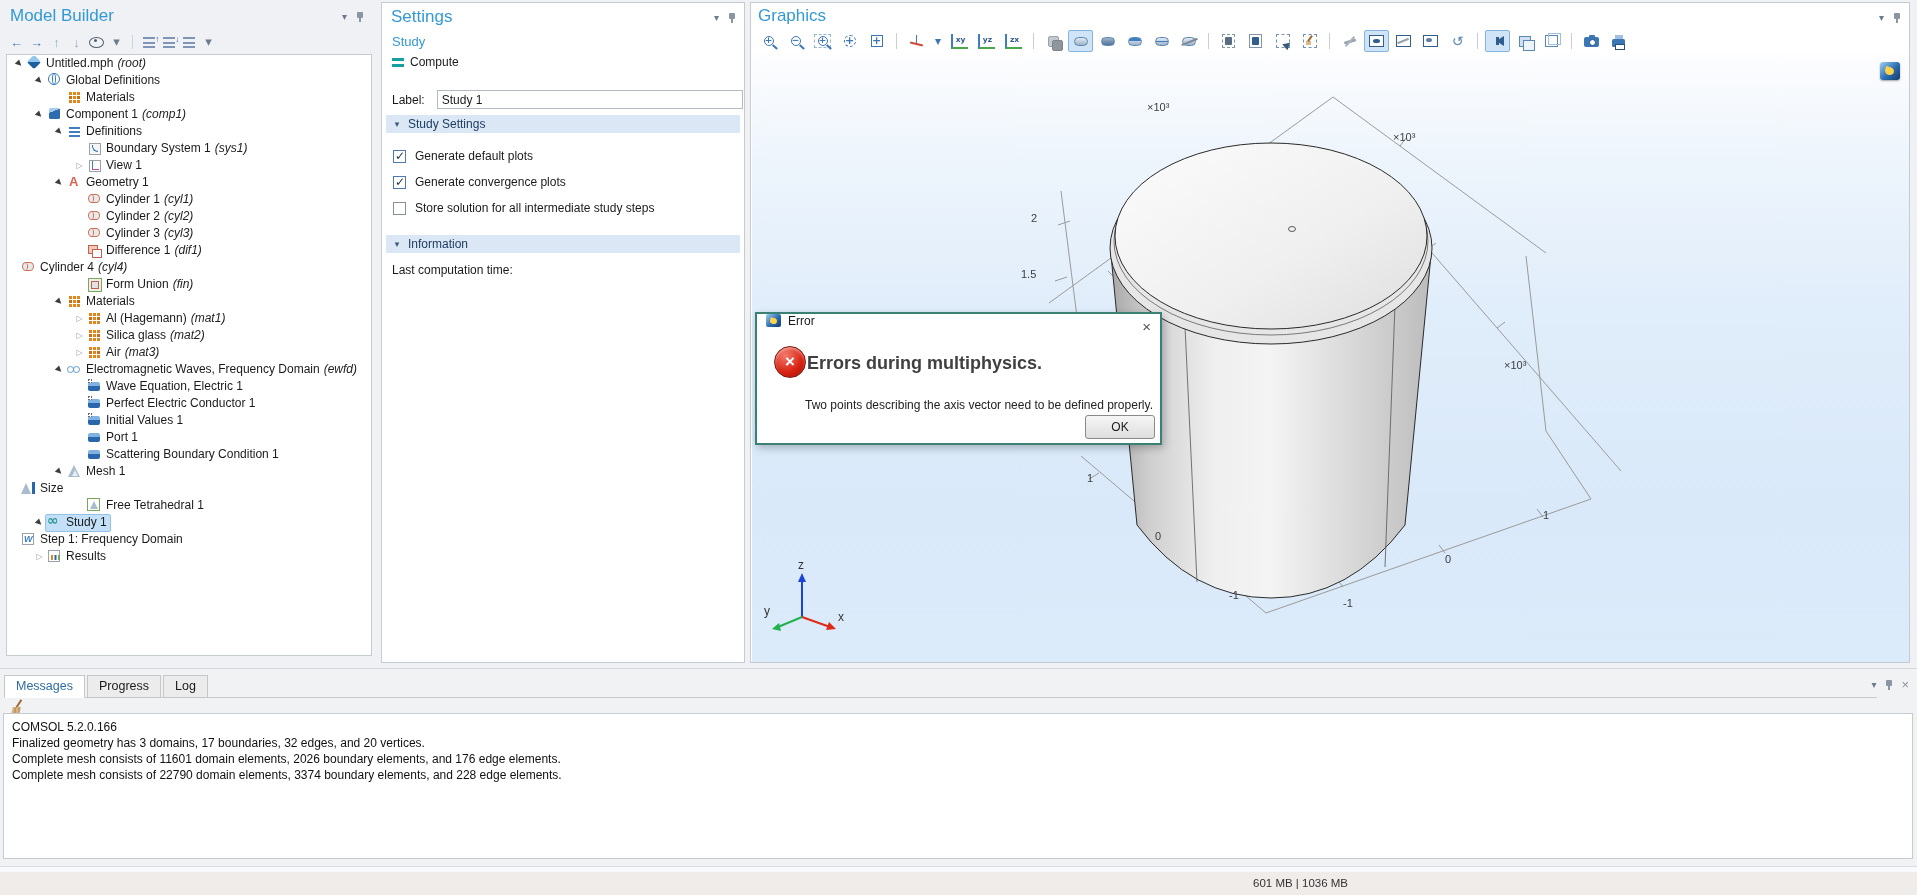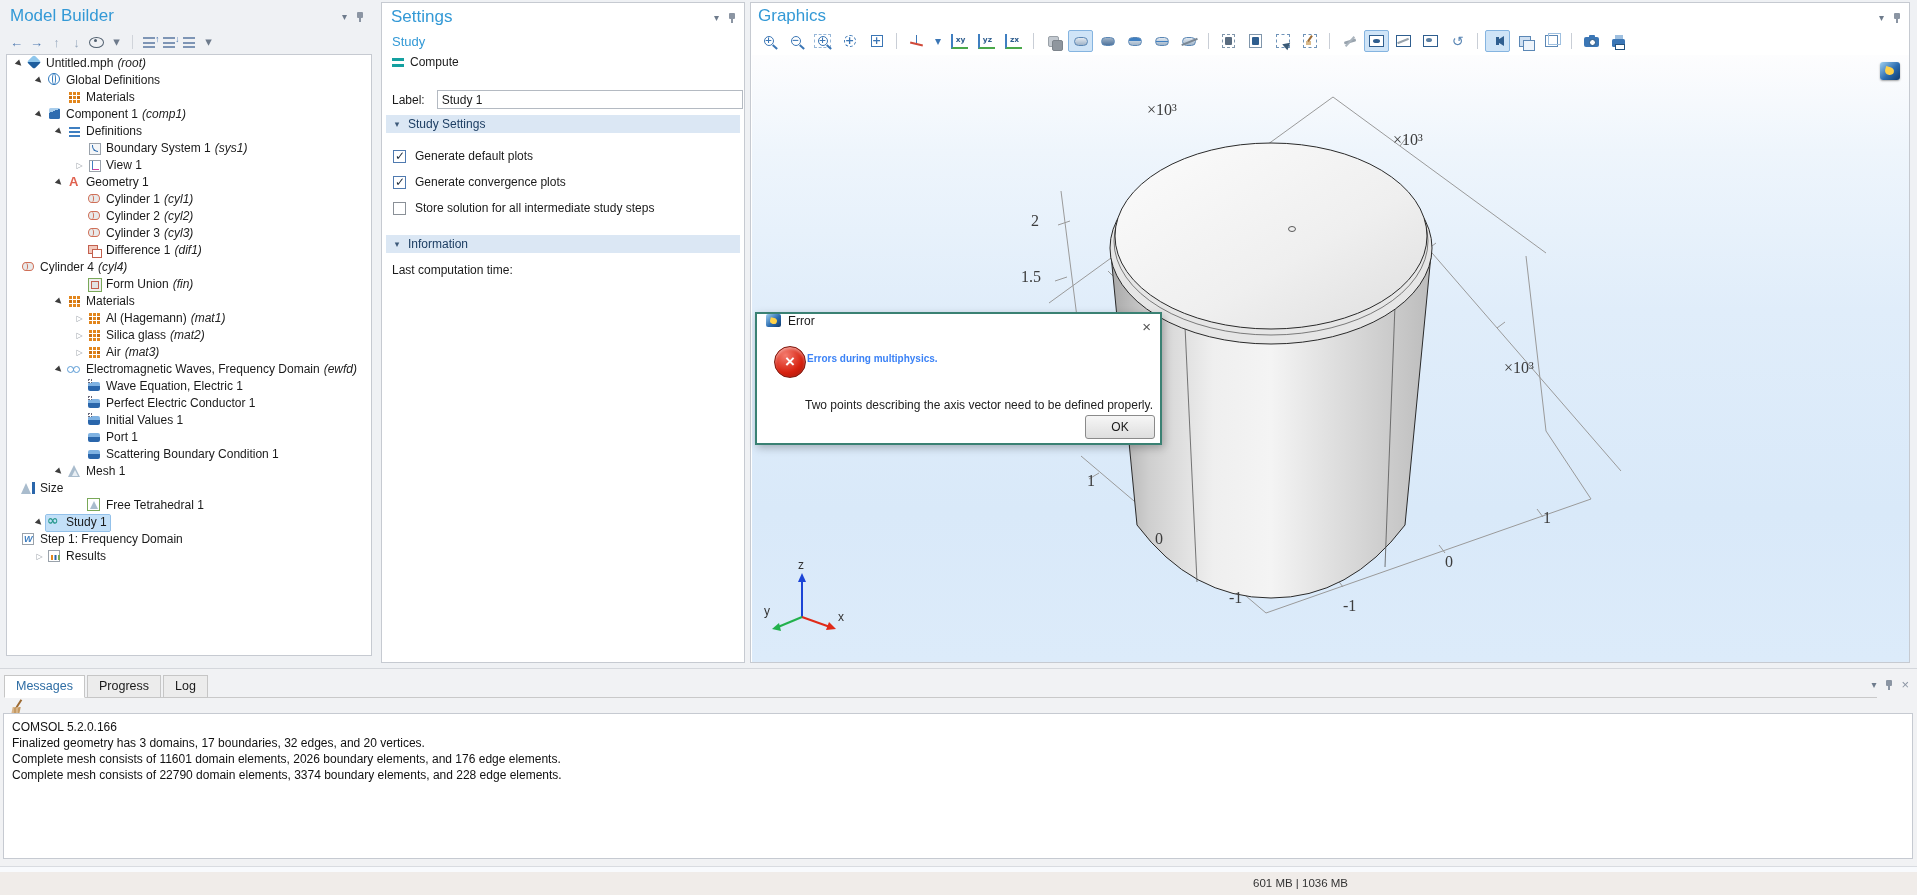--- a/index.html
+++ b/index.html
@@ -135,34 +135,34 @@
   .k-wirebox i{width:11px;height:10px;border:1.2px solid #5b87b5;position:relative;display:block;}
   .k-wirebox i::after{content:"";position:absolute;left:2px;top:-3px;width:11px;height:10px;border:1.2px solid #9fc0e0;}
   .k-camera i{width:15px;height:10px;background:#3b76b5;border-radius:2px;position:relative;display:block;margin-top:2px;}
   .k-camera i::before{content:"";position:absolute;left:4.5px;top:-2.5px;width:6px;height:3px;background:#3b76b5;border-radius:1px;}
   .k-camera i::after{content:"";position:absolute;left:4.5px;top:2px;width:5px;height:5px;border-radius:50%;background:#fff;border:1px solid #24527e;}
   .k-printer i{width:13px;height:8px;background:#3b76b5;border-radius:1.5px;position:relative;display:block;margin-top:3px;}
   .k-printer i::before{content:"";position:absolute;left:2.5px;top:-4px;width:8px;height:4px;background:#9fc0e0;}
   .k-printer i::after{content:"";position:absolute;left:2.5px;bottom:-3px;width:8px;height:3.5px;background:#fff;border:1px solid #24527e;}
   #canvas{position:absolute;left:1px;top:52px;width:1157px;height:607px;overflow:hidden;
     background:linear-gradient(180deg,#fdfdfe 0%,#eef5fc 16%,#e0edfa 42%,#d9e9f9 75%,#dcebfa 100%);}
-  .axlabel{position:absolute;color:#3c3c3c;font-size:16px;font-family:Liberation Serif, serif;white-space:nowrap;}
+  .axlabel{position:absolute;color:#3c3c3c;font-size:11px;font-family:Liberation Sans, sans-serif;white-space:nowrap;}
   #miniLogo{position:absolute;left:1128px;top:7px;width:20px;height:18px;border-radius:3px;
     background:linear-gradient(135deg,#9fd0f0 0%,#2b6cb0 55%,#123c6e 100%);box-shadow:0 1px 2px rgba(0,0,0,.35);}
   #miniLogo::after{content:"";position:absolute;left:5px;top:5px;width:9px;height:8px;background:#ffd24a;border-radius:0 50% 50% 50%;transform:rotate(15deg);}
   
   #dialog{left:755px;top:312px;width:407px;height:133px;background:#fff;border:2px solid #3a8173;box-sizing:border-box;z-index:20;box-shadow:2px 3px 8px rgba(0,0,0,.25);}
   #dlgTitleRow{position:absolute;left:0;top:0;right:0;height:24px;display:flex;padding-left:9px;gap:7px;}
   .dlg-logo{width:15px;height:13px;border-radius:2px;background:linear-gradient(135deg,#9fd0f0 0%,#2b6cb0 55%,#123c6e 100%);position:relative;flex:none;}
   .dlg-logo::after{content:"";position:absolute;left:3.5px;top:3.5px;width:7px;height:6px;background:#ffd24a;border-radius:0 50% 50% 50%;transform:rotate(15deg);}
   #dlgClose{position:absolute;right:9px;top:4px;font-size:15px;color:#555;cursor:default;}
   .erricon{position:absolute;left:17px;top:32px;width:32px;height:32px;border-radius:50%;
     background:radial-gradient(circle at 35% 28%,#f47a6d,#d6210f 60%,#9c150a 100%);border:1px solid #7e1a10;box-sizing:border-box;
     display:flex;align-items:center;justify-content:center;color:#fff;font-weight:bold;font-size:17px;box-shadow:inset 0 2px 3px rgba(255,255,255,.45);}
-  #dlgHeading{position:absolute;left:50px;top:39px;font-weight:bold;font-size:10px;color:#3b82f6;}
+  #dlgHeading{position:absolute;left:50px;top:39px;font-weight:bold;font-size:18px;color:#404040;}
   #dlgMsg{position:absolute;left:48px;top:84px;font-size:12px;color:#222;}
   #dlgOk{position:absolute;left:328px;top:101px;width:68px;height:22px;background:linear-gradient(#f6f6f6,#dedede);
     border:1px solid #8a8a8a;border-radius:3px;font-size:12px;display:flex;align-items:center;justify-content:center;}
   
   #messages{left:0;top:668px;width:1917px;height:198px;background:#f1f2f4;border-top:1px solid #d4d7dc;box-sizing:border-box;}
   #tabbar{position:absolute;left:4px;top:5px;right:40px;height:23px;display:flex;align-items:center;border-bottom:1px solid #c9c9c9;}
   .tab{padding:3px 11px 4px;border:1px solid #c6c6c6;background:#ececec;margin-right:2px;font-size:12.5px;position:relative;bottom:-1px;}
   .tab.active{background:#fff;color:#2e6da4;border-bottom-color:#fff;}
   #msgHdrIcons{position:absolute;right:8px;top:10px;display:flex;gap:8px;align-items:center;}
   .broom{position:absolute;left:10px;top:31px;width:15px;height:16px;}

